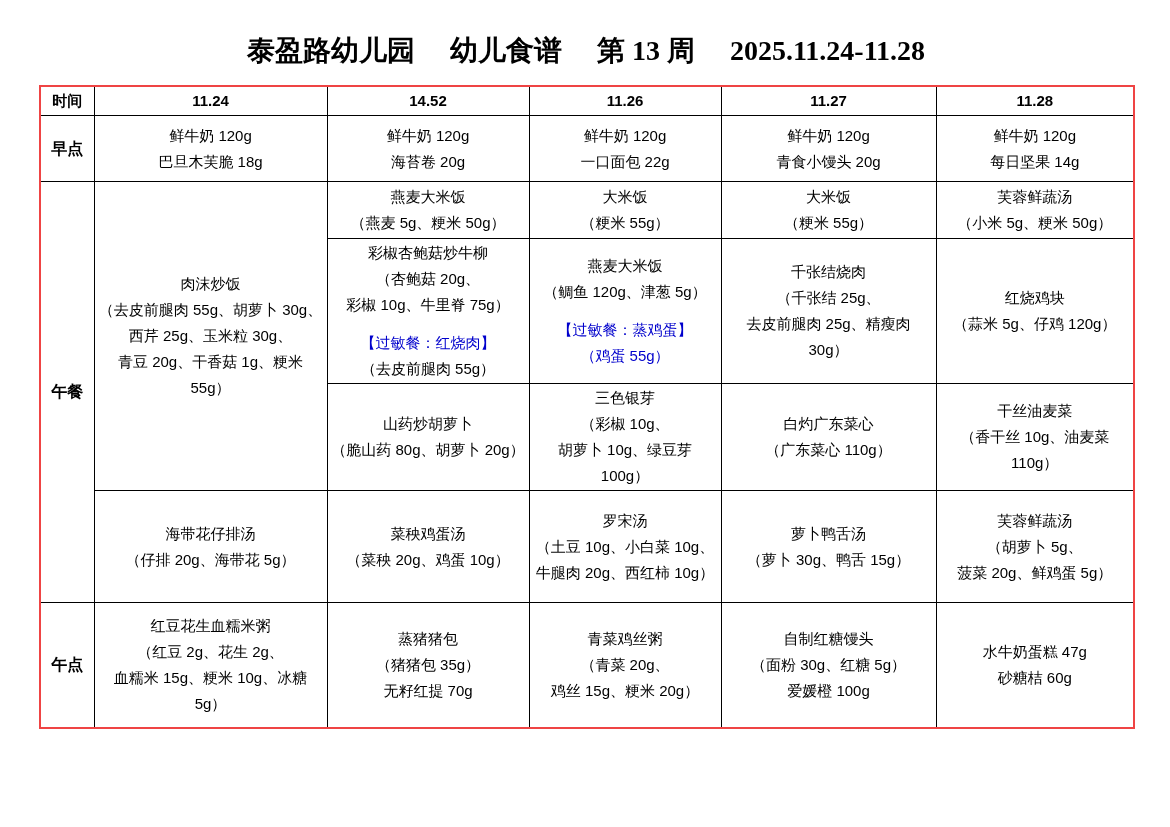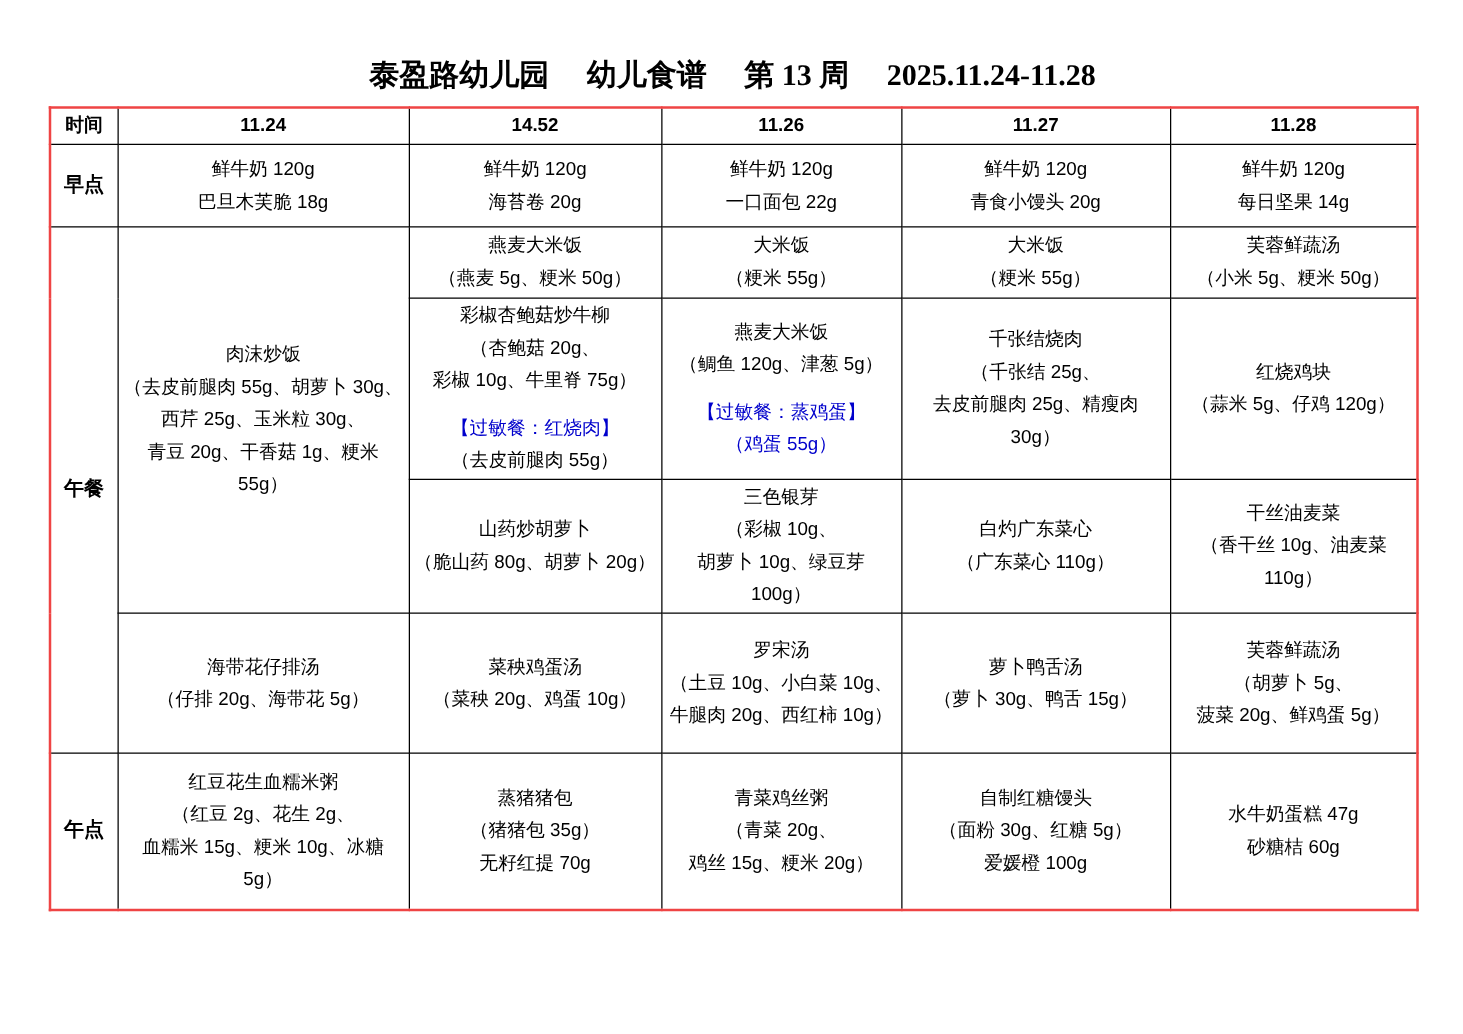--- a/index.html
+++ b/index.html
@@ -4,22 +4,22 @@
 <style>
   html,body { margin:0; padding:0; background:#ffffff; }
   body {
     width:1170px; height:827px;
     font-family:"Liberation Sans", sans-serif;
     color:#000;
   }
   .page { position:relative; width:1170px; height:827px; background:#fff; overflow:hidden; }
 
   .doc-title {
-    position:absolute; left:39px; top:44px; width:1094px;
-    text-align:center; font-size:24px; font-weight:bold;
+    position:absolute; left:39px; top:32px; width:1094px;
+    text-align:center; font-size:28px; font-weight:bold;
     font-family:"Liberation Serif", serif;
     white-space:pre;
   }
 
   table.menu {
     position:absolute; left:39px; top:85px;
     border-collapse:collapse; table-layout:fixed;
     border:2px solid #ef4444;
   }
   .menu th, .menu td {

